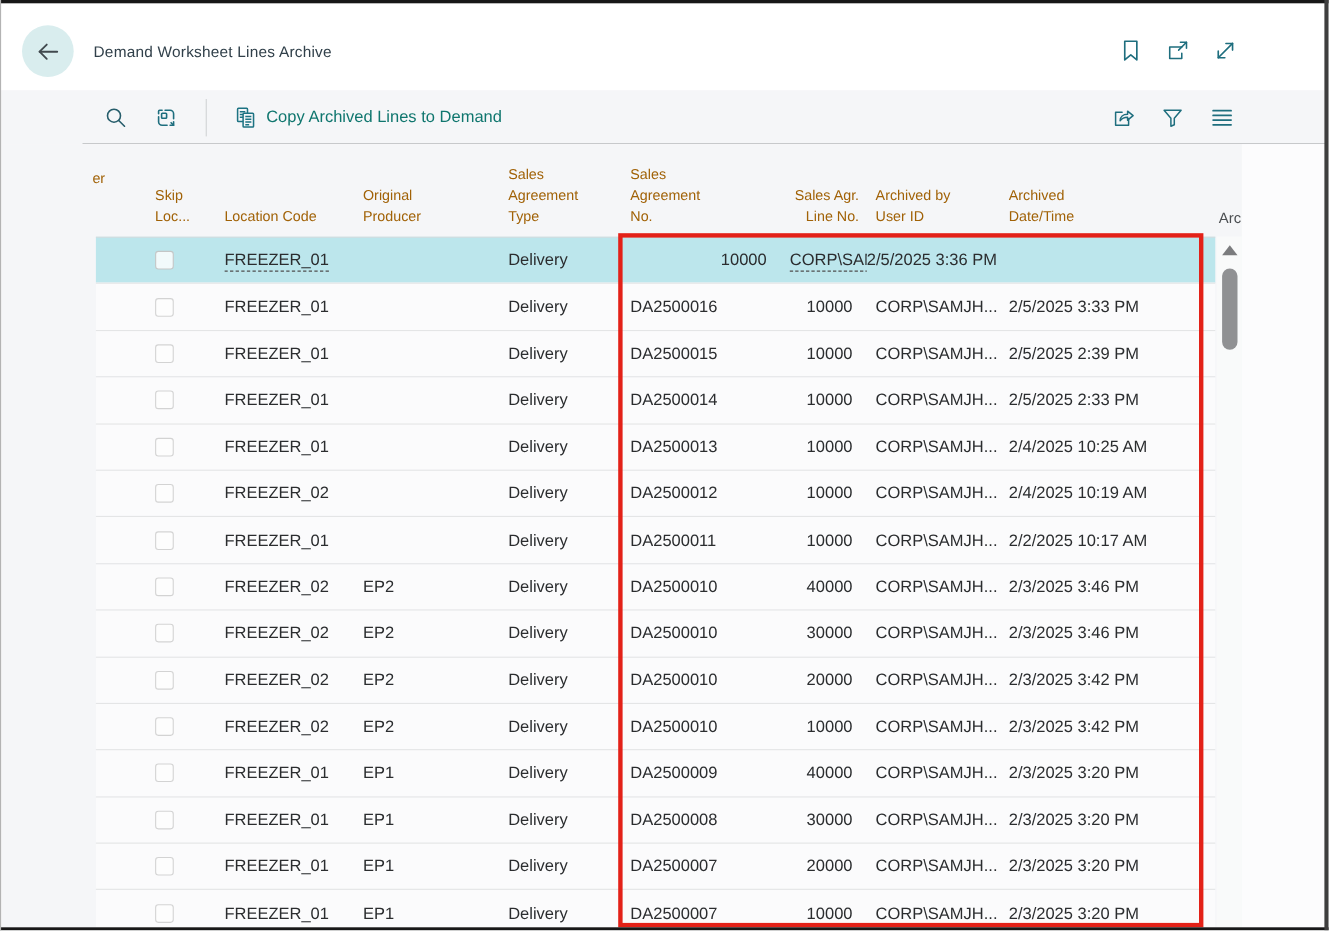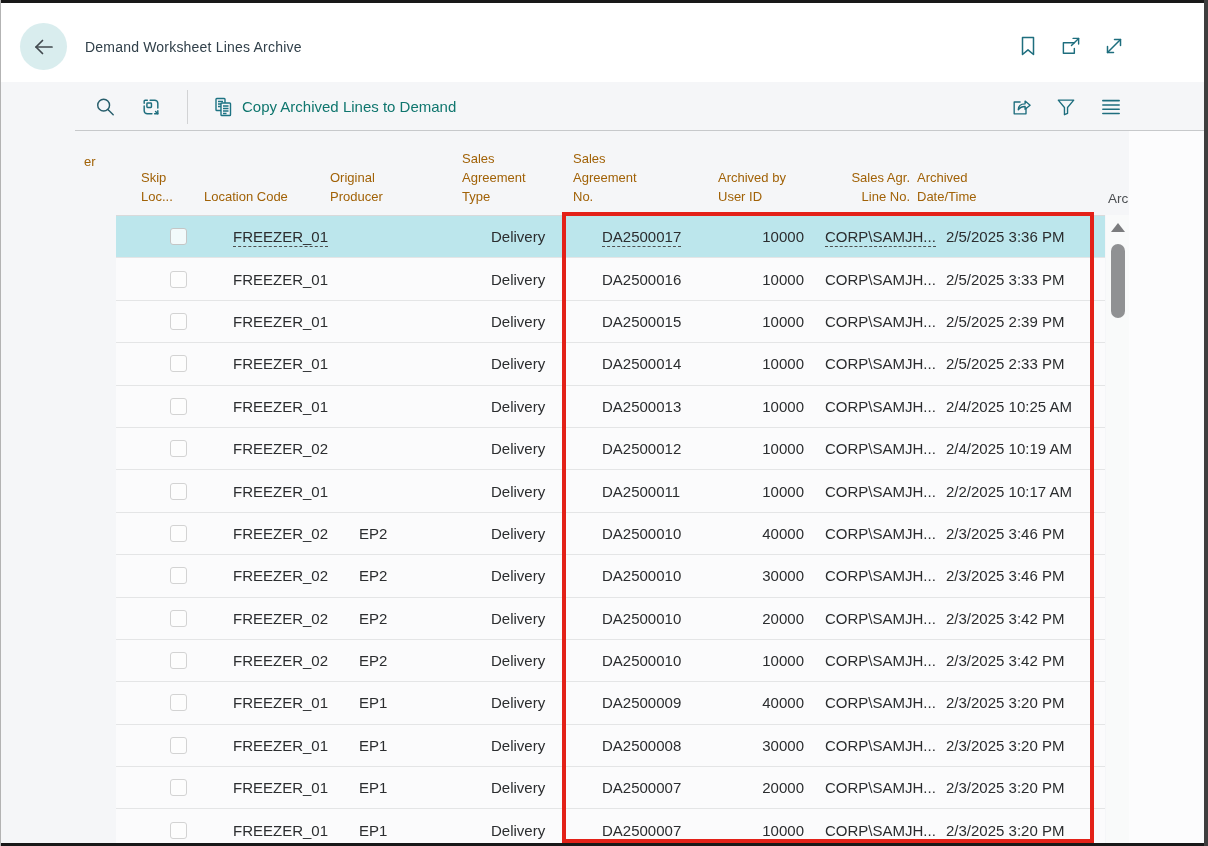--- a/index.html
+++ b/index.html
@@ -41,21 +41,21 @@
   .thead{position:absolute;left:86px;top:0;width:1018px;height:84px;}
   .th{display:flex;flex-direction:column;justify-content:flex-end;padding-bottom:9px;
       font-size:13px;line-height:19px;color:#a16207;white-space:pre-line;}
   .th.cut{margin-left:-3px;padding-bottom:44px;}
   .th.skip{padding-left:2px;}
   .th.right{text-align:right;padding-right:7px;}
   .th.user{padding-left:8px;}
   .arc-header{position:absolute;left:1107px;top:60px;font-size:13.5px;color:#4c4f52;}
 
   .rows{position:absolute;left:86px;top:84px;width:1018px;height:628px;overflow:hidden;}
-  .row{height:42.4px;background:#fbfbfc;border-top:1px solid #e4e5e6;align-items:center;cursor:pointer;margin-left:29px;}
+  .row{height:42.4px;background:#fbfbfc;border-top:1px solid #e4e5e6;align-items:center;cursor:pointer;}
   .row:first-child{border-top:1px solid #d9dadb;}
   .row.selected{background:#bce6ec;}
   .cell{font-size:15px;color:#2b2d2f;white-space:nowrap;overflow:hidden;display:flex;align-items:center;height:100%;}
   .cell.num{justify-content:flex-end;padding-right:13px;}
   .cell.user{padding-left:8px;}
   .checkbox{width:17px;height:17px;border:1px solid #d3d3d3;border-radius:3px;background:#fdfdfd;margin-left:2px;}
   .row.selected .checkbox{background:#f2fafb;border-color:#c4c6c6;}
   .link{display:inline-block;line-height:19px;}
   .row.selected .link{border-bottom:1px dashed #4e4e4e;}
 
@@ -170,44 +170,41 @@
 Loc...</div>
       <div class="th">Location Code</div>
       <div class="th">Original
 Producer</div>
       <div class="th">Sales
 Agreement
 Type</div>
       <div class="th">Sales
 Agreement
 No.</div>
+      <div class="th right">Sales Agr.
+Line No.</div>
       <div class="th user">Archived by
 User ID</div>
-      <div class="th right">Sales Agr.
-Line No.</div>
       <div class="th">Archived
 Date/Time</div>
       <div class="th"></div>
     </div>
     <div class="arc-header">Arc</div>
 
     <div class="rows">
   <div class="row grid-cols selected">
     <div class="cell"></div>
     <div class="cell">
             <span class="checkbox"></span>
           </div>
     <div class="cell">
             <span class="link">FREEZER_01</span>
           </div>
     <div class="cell"></div>
     <div class="cell">Delivery</div>
-    <div class="cell">
-            <span class="link">DA2500017</span>
-          </div>
     <div class="cell num">10000</div>
     <div class="cell user">
             <span class="link">CORP\SAMJH...</span>
           </div>
     <div class="cell">2/5/2025 3:36 PM</div>
     <div class="cell"></div>
   </div>
 
   <div class="row grid-cols">
     <div class="cell"></div>

